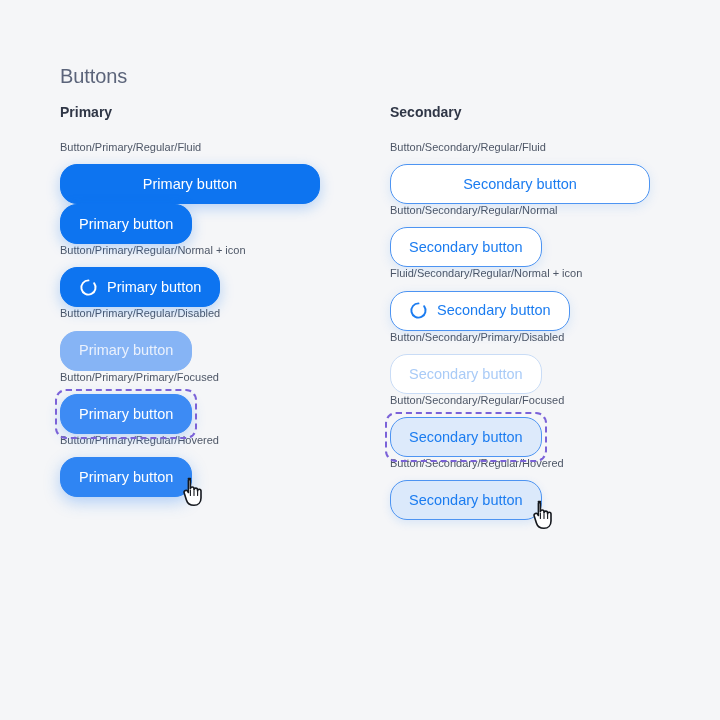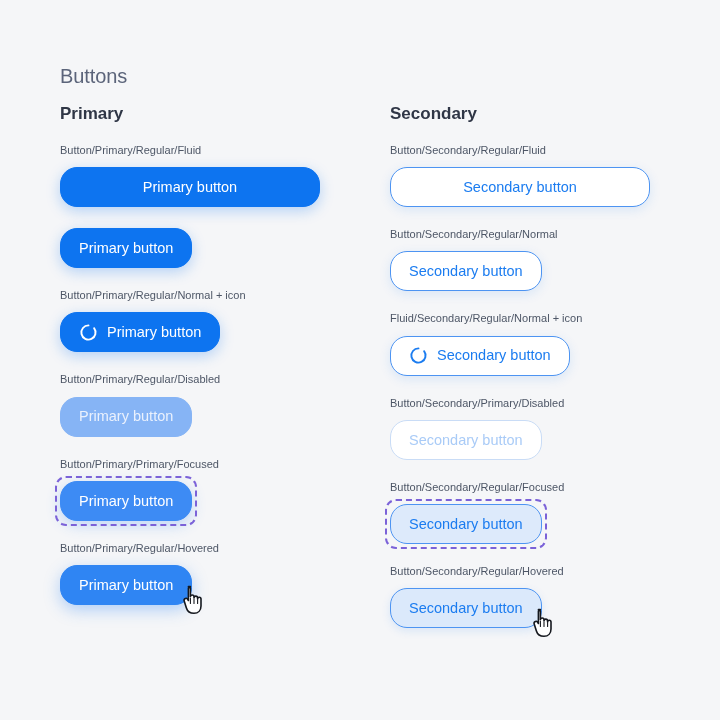--- a/index.html
+++ b/index.html
@@ -35,29 +35,28 @@
     display: flex;
     align-items: flex-start;
   }
 
   .column {
     width: 260px;
   }
   .column.col-primary { margin-right: 70px; }
 
   .column-title {
-    font-size: 17px;
+    font-size: 14px;
     font-weight: bold;
     color: #2f3646;
     margin: 0 0 22px 0;
     line-height: 1;
   }
 
   .spec-group {
-    margin-bottom: 21px;
   }
   .spec-group:last-child { margin-bottom: 0; }
 
   .spec-label {
     font-size: 11px;
     color: #4d5666;
     line-height: 1.2;
     margin-bottom: 10px;
     white-space: nowrap;
   }

